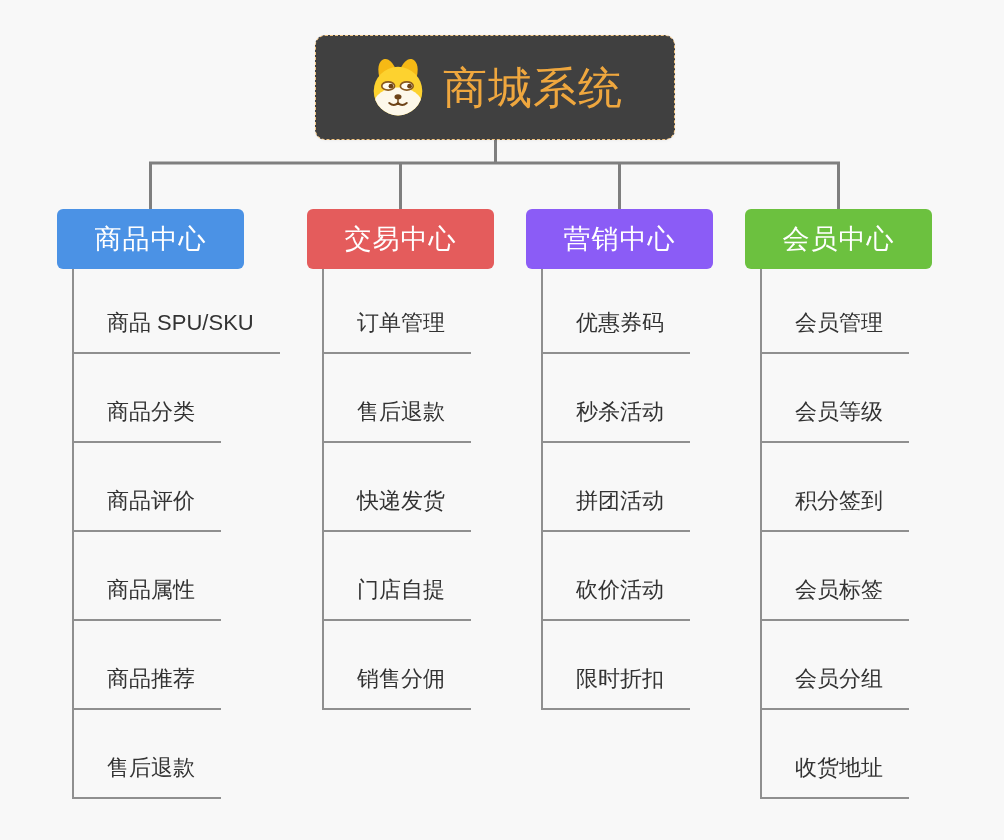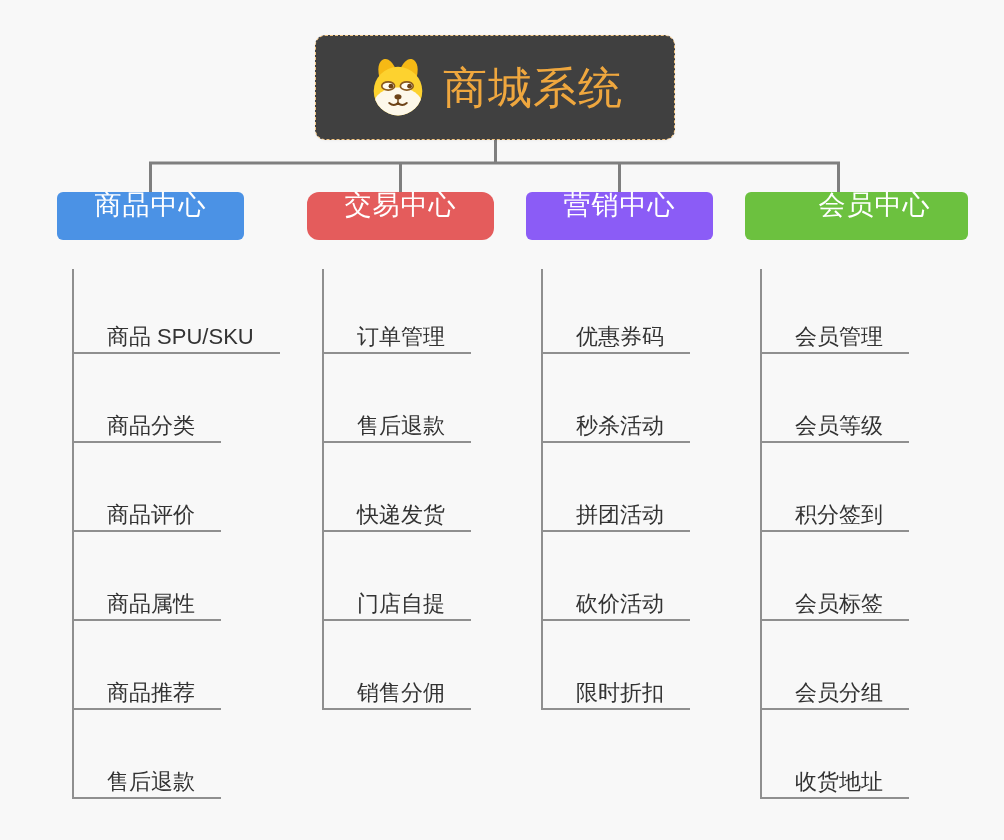--- a/index.html
+++ b/index.html
@@ -23,38 +23,38 @@
     font-size:44px;line-height:1;color:var(--root-title,#efa73e);
     font-weight:400;letter-spacing:1px;white-space:nowrap;
   }
   .doge{width:62px;height:62px;flex:0 0 auto;}
 
   
   .connectors{position:absolute;left:0;top:0;pointer-events:none;}
 
   
   .branch-node{
-    position:absolute;top:192px;width:187px;height:48px;
+    position:absolute;top:209px;width:187px;height:60px;
     border-radius:6px;color:var(--node-text,#fff);
     font-size:27px;line-height:1;letter-spacing:1px;
-    display:flex;justify-content:center;
+    display:flex;align-items:center;justify-content:center;
     white-space:nowrap;
   }
 
   
   .children{
     position:absolute;top:269px;width:250px;
     border-left:2px solid var(--line,#8f8f8f);
   }
   .child-item{height:89px;display:flex;align-items:flex-end;}
   .child-item:first-child{height:85px;}
   .child-label{
     display:inline-block;white-space:nowrap;
     font-size:22px;line-height:1;color:var(--leaf-text,#333);
-    padding:0 26px 4px 33px;
+    padding:0 26px 18px 33px;
     border-bottom:2px solid var(--line,#8f8f8f);
   }
 </style>
 </head>
 <body>
 
 <div class="canvas">
 
   <svg class="connectors" width="1004" height="840" viewBox="0 0 1004 840">
     <path id="connector-path" d="M495.5 140 L495.5 163
@@ -102,21 +102,21 @@
         <div class="child-item">
           <span class="child-label">商品属性</span>
         </div>
         <div class="child-item">
           <span class="child-label">商品推荐</span>
         </div>
         <div class="child-item">
           <span class="child-label">售后退款</span>
         </div>
       </div>
-      <div class="branch-node" style="left: 307px; background: rgb(228, 92, 92); border-radius: 12px;">
+      <div class="branch-node" style="left: 307px; background: rgb(228, 92, 92);">
         <span>交易中心</span>
       </div>
       <div class="children" style="left: 322px;">
         <div class="child-item">
           <span class="child-label">订单管理</span>
         </div>
         <div class="child-item">
           <span class="child-label">售后退款</span>
         </div>
         <div class="child-item">
@@ -142,21 +142,21 @@
         <div class="child-item">
           <span class="child-label">拼团活动</span>
         </div>
         <div class="child-item">
           <span class="child-label">砍价活动</span>
         </div>
         <div class="child-item">
           <span class="child-label">限时折扣</span>
         </div>
       </div>
-      <div class="branch-node" style="left: 745px; background: rgb(108, 193, 63); padding-left: 36px;">
+      <div class="branch-node" style="left: 745px; background: rgb(108, 193, 63);">
         <span>会员中心</span>
       </div>
       <div class="children" style="left: 760px;">
         <div class="child-item">
           <span class="child-label">会员管理</span>
         </div>
         <div class="child-item">
           <span class="child-label">会员等级</span>
         </div>
         <div class="child-item">

